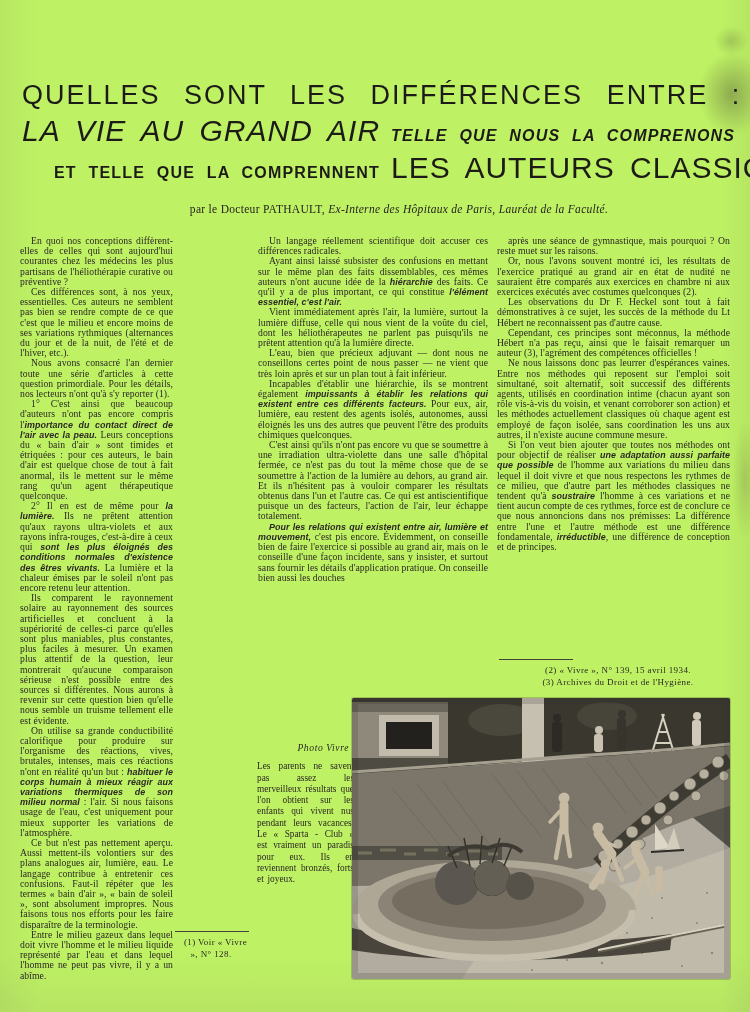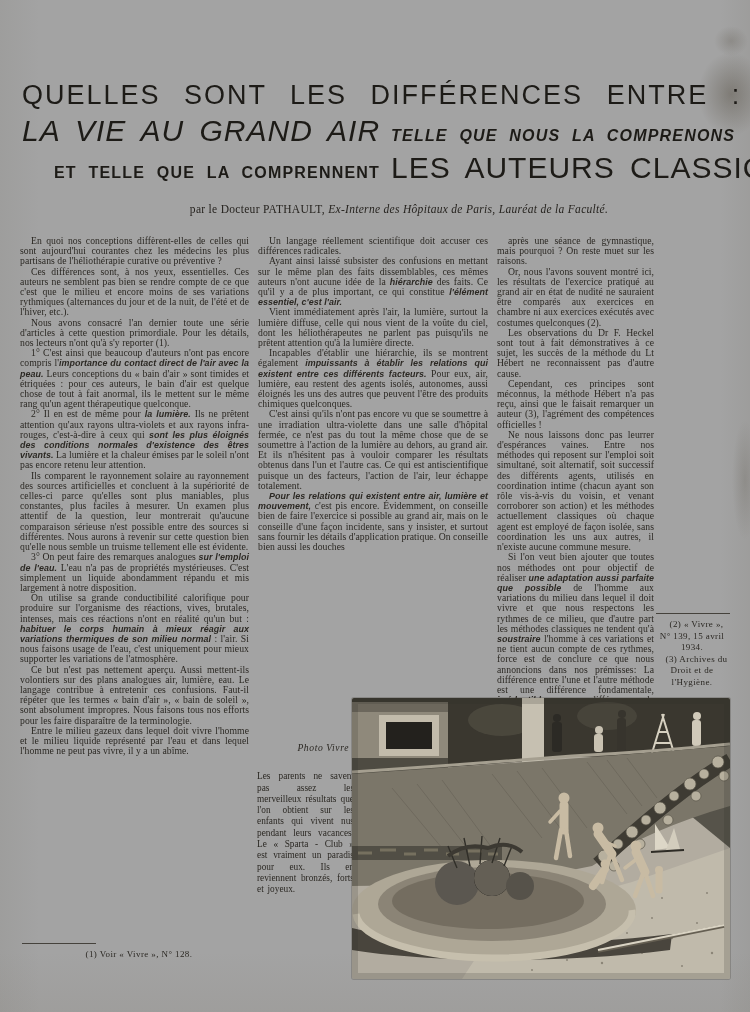--- a/index.html
+++ b/index.html
@@ -26,43 +26,43 @@
   .tline .small{font-size:16px;font-weight:700;letter-spacing:1.2px;word-spacing:6px;margin-left:32px;}
   .t2 .small{margin-left:11px;}
   .t3 .big{margin-left:11px;}
   .byline{position:absolute;left:0;right:0;top:203px;text-align:center;
           font-size:11.5px;letter-spacing:.3px;color:#26231f;margin-left:48px;}
   .byline i{font-style:italic;}
 
   
   .col{position:absolute;top:236px;font-size:9.7px;line-height:10.2px;
        text-align:justify;letter-spacing:.05px;}
-  .col1{left:20px;width:229px;height:724px;display:flex;flex-direction:column;}
+  .col1{left:20px;width:229px;height:724px;display:flex;flex-direction:row;}
   .col2{left:258px;width:230px;}
-  .col3{left:497px;width:233px;height:452px;display:flex;flex-direction:row;}
+  .col3{left:497px;width:233px;height:452px;display:flex;flex-direction:column;}
   .para{margin:0;text-indent:11px;}
   .em{font-family:"Liberation Sans","DejaVu Sans",sans-serif;font-weight:700;font-size:.92em;font-style:italic;}
   .footnotes{margin-top:auto;}
   .rule{width:74px;border-top:1px solid #45423c;margin:0 0 5px 2px;}
   .footnotes .para{font-size:9px;line-height:11.5px;text-indent:9px;letter-spacing:.4px;text-align:center;}
 
   
   .caption{position:absolute;left:257px;top:742px;width:97px;font-size:9.3px;
            line-height:11.3px;text-align:justify;color:#2b2823;}
-  .credit{font-style:italic;text-align:right;padding-right:5px;margin:0 0 18px 0;
+  .credit{font-style:italic;text-align:right;padding-right:5px;margin:0 0 8px 0;
           font-size:9.6px;letter-spacing:.6px;}
   .captext{margin:0;word-spacing:1.5px;}
   .photo{position:absolute;left:352px;top:698px;width:378px;height:281px;margin:0;
          border-radius:2px;overflow:hidden;box-shadow:0 0 0 1px rgba(60,56,48,.25);}
   .photo svg{display:block;width:100%;height:100%;}
 </style>
 </head>
 <body>
 
-<div class="page" style="background: #a3a3a3; color: rgb(43, 40, 35);">
+<div class="page" style="background: #bef264; color: rgb(43, 40, 35);">
   <div class="texture"></div>
   <div class="stain-tr"></div>
   <div class="stain-tr2"></div>
   <div class="stain-mid"></div>
 
   <header>
     <div class="tline t1">QUELLES SONT LES DIFFÉRENCES ENTRE :</div>
     <div class="tline t2">
       <span class="big">LA VIE AU GRAND AIR</span><span class="small">TELLE QUE NOUS LA COMPRENONS</span>
     </div>
@@ -75,38 +75,38 @@
   </header>
 
   <section class="col col1">
     <div>
         <p class="para"><span>En quoi nos conceptions diffèrent-elles de celles qui sont aujourd'hui courantes chez les médecins les plus partisans de l'héliothérapie curative ou préventive ?</span></p>
         <p class="para"><span>Ces différences sont, à nos yeux, essentielles. Ces auteurs ne semblent pas bien se rendre compte de ce que c'est que le milieu et encore moins de ses variations rythmiques (alternances du jour et de la nuit, de l'été et de l'hiver, etc.).</span></p>
         <p class="para"><span>Nous avons consacré l'an dernier toute une série d'articles à cette question primordiale. Pour les détails, nos lecteurs n'ont qu'à s'y reporter (1).</span></p>
         <p class="para"><span>1° C'est ainsi que beaucoup d'auteurs n'ont pas encore compris l'</span><span class="em">importance du contact direct de l'air avec la peau.</span><span> Leurs conceptions du « bain d'air » sont timides et étriquées : pour ces auteurs, le bain d'air est quelque chose de tout à fait anormal, ils le mettent sur le même rang qu'un agent thérapeutique quelconque.</span></p>
         <p class="para"><span>2° Il en est de même pour </span><span class="em">la lumière.</span><span> Ils ne prêtent attention qu'aux rayons ultra-violets et aux rayons infra-rouges, c'est-à-dire à ceux qui </span><span class="em">sont les plus éloignés des conditions normales d'existence des êtres vivants.</span><span> La lumière et la chaleur émises par le soleil n'ont pas encore retenu leur attention.</span></p>
         <p class="para"><span>Ils comparent le rayonnement solaire au rayonnement des sources artificielles et concluent à la supériorité de celles-ci parce qu'elles sont plus maniables, plus constantes, plus faciles à mesurer. Un examen plus attentif de la question, leur montrerait qu'aucune comparaison sérieuse n'est possible entre des sources si différentes. Nous aurons à revenir sur cette question bien qu'elle nous semble un truisme tellement elle est évidente.</span></p>
-        <p class="para"><span>3° On peut faire des remarques analogues </span><span class="em">sur l'emploi de l'eau.</span><span> L'eau n'a pas de propriétés mystérieuses. C'est simplement un liquide abondamment répandu et mis largement à notre disposition.</span></p>
         <p class="para"><span>On utilise sa grande conductibilité calorifique pour produire sur l'organisme des réactions, vives, brutales, intenses, mais ces réactions n'ont en réalité qu'un but : </span><span class="em">habituer le corps humain à mieux réagir aux variations thermiques de son milieu normal</span><span> : l'air. Si nous faisons usage de l'eau, c'est uniquement pour mieux supporter les variations de l'atmosphère.</span></p>
         <p class="para"><span>Ce but n'est pas nettement aperçu. Aussi mettent-ils volontiers sur des plans analogues air, lumière, eau. Le langage contribue à entretenir ces confusions. Faut-il répéter que les termes « bain d'air », « bain de soleil », sont absolument impropres. Nous faisons tous nos efforts pour les faire disparaître de la terminologie.</span></p>
         <p class="para"><span>Entre le milieu gazeux dans lequel doit vivre l'homme et le milieu liquide représenté par l'eau et dans lequel l'homme ne peut pas vivre, il y a un abîme.</span></p>
       </div>
     <div class="footnotes">
       <div class="rule"></div>
       <div>
           <p class="para"><span>(1) Voir « Vivre », N° 128.</span></p>
         </div>
     </div>
   </section>
 
   <section class="col col2">
     <div>
         <p class="para"><span>Un langage réellement scientifique doit accuser ces différences radicales.</span></p>
         <p class="para"><span>Ayant ainsi laissé subsister des confusions en mettant sur le même plan des faits dissemblables, ces mêmes auteurs n'ont aucune idée de la </span><span class="em">hiérarchie</span><span> des faits. Ce qu'il y a de plus important, ce qui constitue </span><span class="em">l'élément essentiel, c'est l'air.</span></p>
         <p class="para"><span>Vient immédiatement après l'air, la lumière, surtout la lumière diffuse, celle qui nous vient de la voûte du ciel, dont les héliothérapeutes ne parlent pas puisqu'ils ne prêtent attention qu'à la lumière directe.</span></p>
+        <p class="para"><span>L'eau, bien que précieux adjuvant — dont nous ne conseillons certes point de nous passer — ne vient que très loin après et sur un plan tout à fait inférieur.</span></p>
         <p class="para"><span>Incapables d'établir une hiérarchie, ils se montrent également </span><span class="em">impuissants à établir les relations qui existent entre ces différents facteurs.</span><span> Pour eux, air, lumière, eau restent des agents isolés, autonomes, aussi éloignés les uns des autres que peuvent l'être des produits chimiques quelconques.</span></p>
         <p class="para"><span>C'est ainsi qu'ils n'ont pas encore vu que se soumettre à une irradiation ultra-violette dans une salle d'hôpital fermée, ce n'est pas du tout la même chose que de se soumettre à l'action de la lumière au dehors, au grand air. Et ils n'hésitent pas à vouloir comparer les résultats obtenus dans l'un et l'autre cas. Ce qui est antiscientifique puisque un des facteurs, l'action de l'air, leur échappe totalement.</span></p>
         <p class="para"><span class="em">Pour les relations qui existent entre air, lumière et mouvement,</span><span> c'est pis encore. Évidemment, on conseille bien de faire l'exercice si possible au grand air, mais on le conseille d'une façon incidente, sans y insister, et surtout sans fournir les détails d'application pratique. On conseille bien aussi les douches</span></p>
       </div>
   </section>
 
   <section class="col col3">
     <div>
         <p class="para"><span>après une séance de gymnastique, mais pourquoi ? On reste muet sur les raisons.</span></p>
         <p class="para"><span>Or, nous l'avons souvent montré ici, les résultats de l'exercice pratiqué au grand air en état de nudité ne sauraient être comparés aux exercices en chambre ni aux exercices exécutés avec costumes quelconques (2).</span></p>

